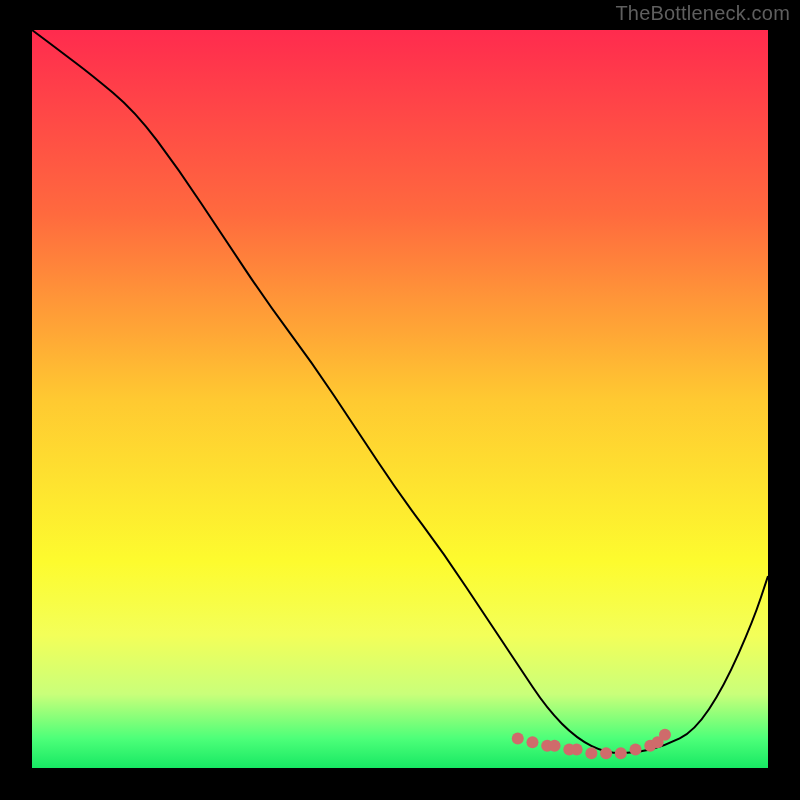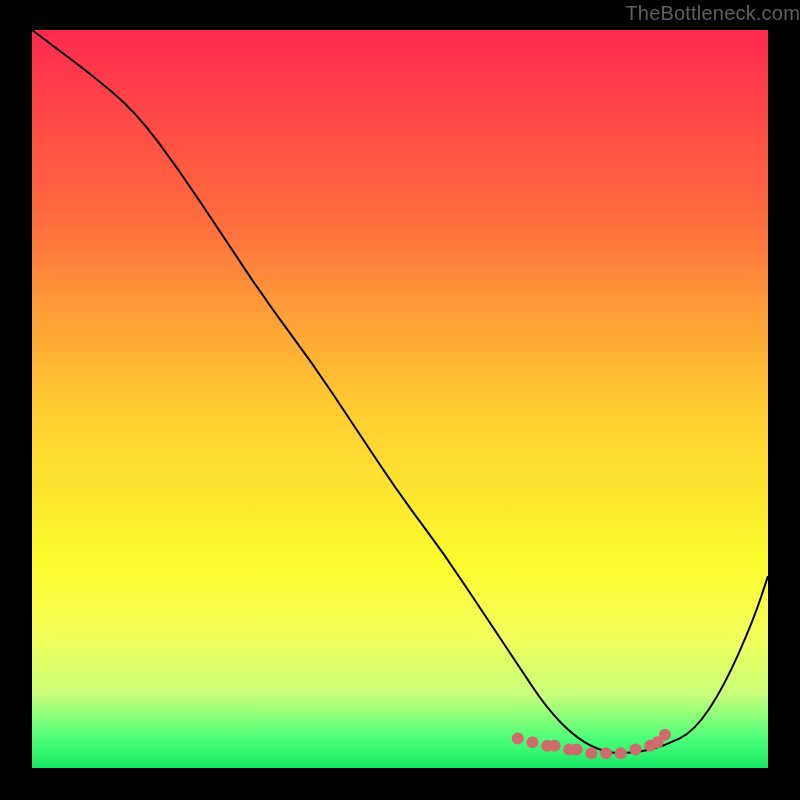--- a/index.html
+++ b/index.html
@@ -13,21 +13,21 @@
   }
   .chart-wrap {
     position: relative;
     width: 800px;
     height: 800px;
     background: #000;
   }
   .attribution {
     position: absolute;
     top: 2px;
-    right: 0;
+    right: 10px;
     font-size: 20px;
     color: #5f5f5f;
     font-weight: 500;
     letter-spacing: 0.2px;
   }
   svg {
     position: absolute;
     left: 0;
     top: 0;
   }

